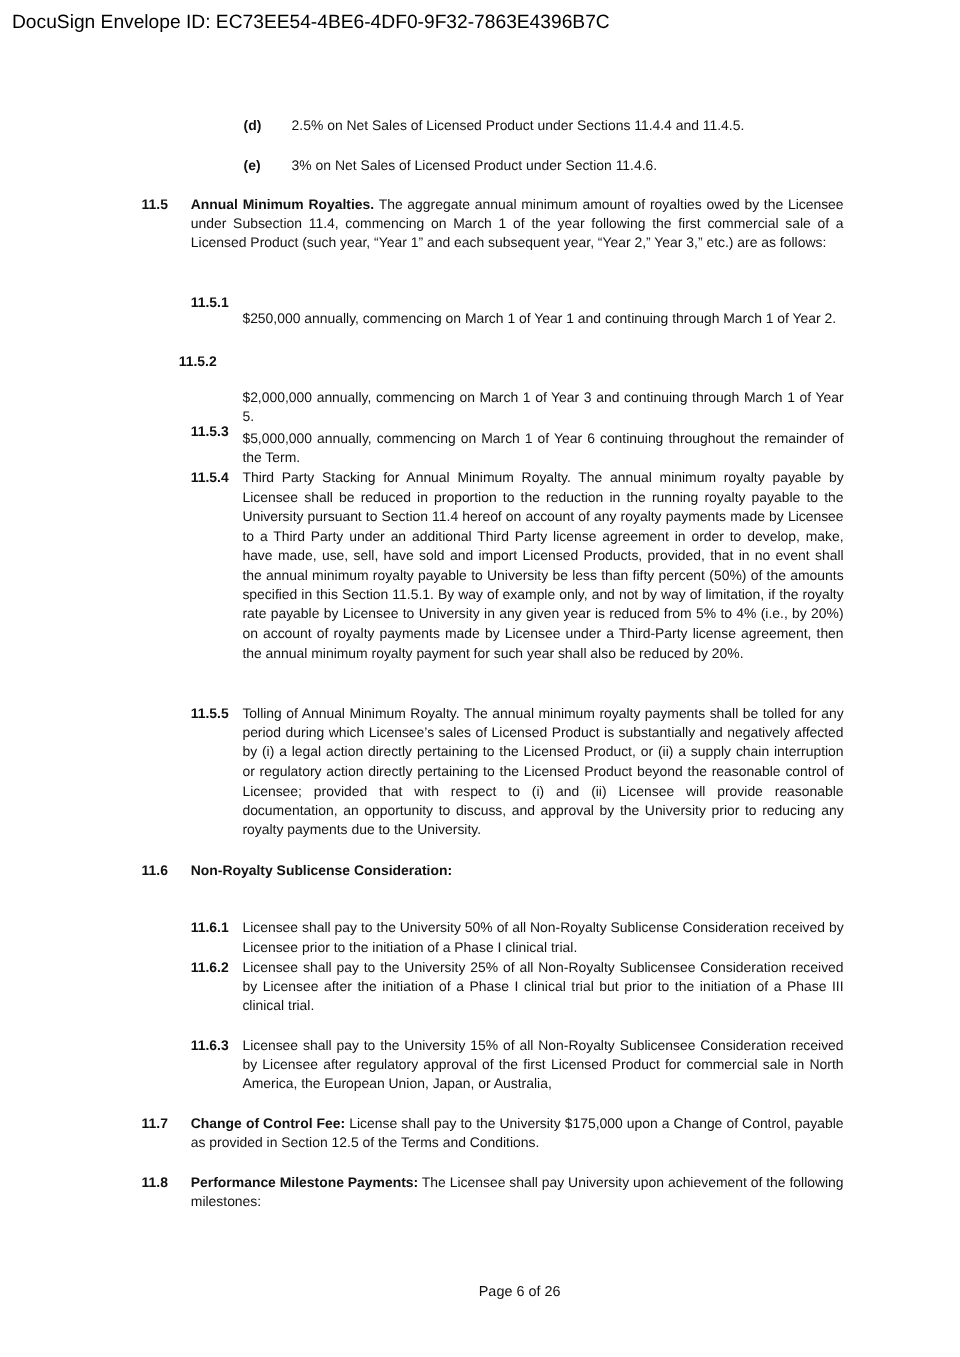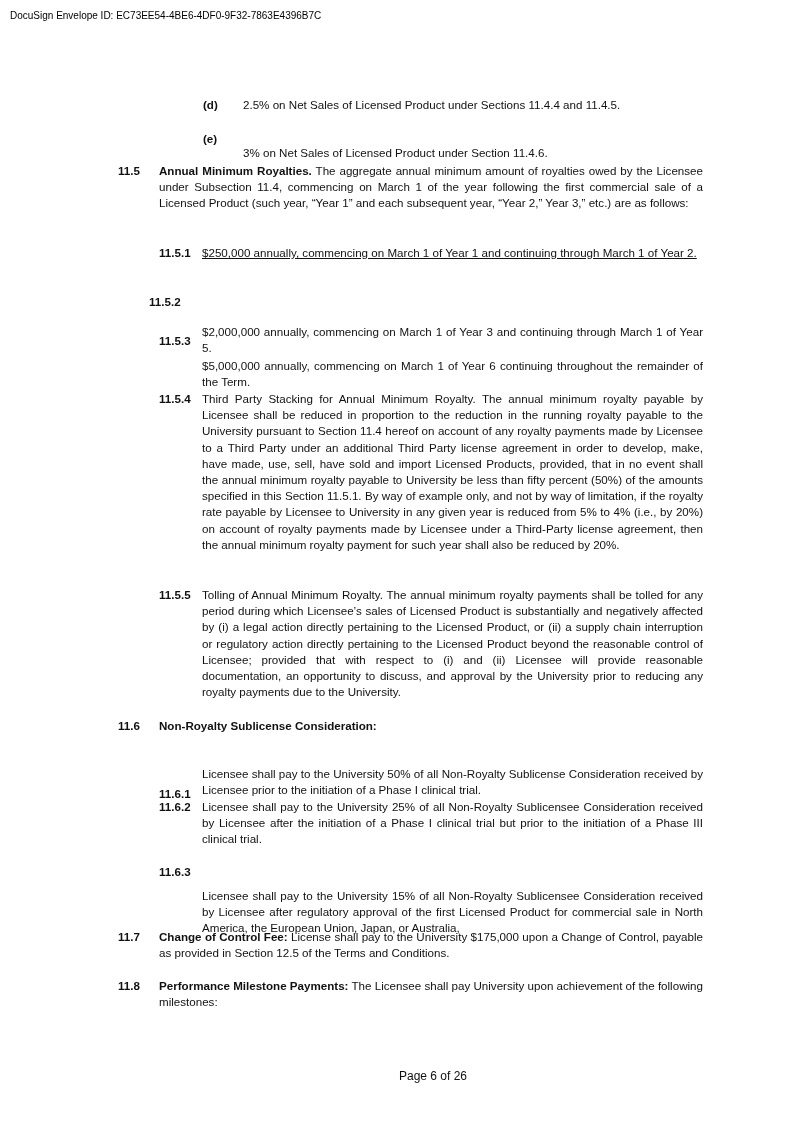--- a/index.html
+++ b/index.html
@@ -1,19 +1,19 @@
 <!DOCTYPE html>
 <html><head>
 <meta charset="utf-8">
 <style>
   html, body { margin: 0; padding: 0; background: #ffffff; }
   body { width: 800px; height: 1131px; position: relative; overflow: hidden; }
   .envelope {
     position: absolute; left: 10px; top: 10px;
-    font-family: "Liberation Sans", sans-serif; font-size: 10px; color: #000;
+    font-family: "Liberation Sans", sans-serif; font-size: 16px; color: #000;
   }
   .doc {
     position: absolute; left: 0; top: 0; width: 800px;
     font-family: "Liberation Sans", sans-serif; font-size: 11.6px; color: #111;
     line-height: 16.2px;
   }
   .block { position: absolute; text-align: justify; }
   .num { position: absolute; font-weight: bold; }
   .b { font-weight: bold; }
   .footer {
@@ -25,51 +25,51 @@
 <body>
 
 <div class="envelope">DocuSign Envelope ID: EC73EE54-4BE6-4DF0-9F32-7863E4396B7C</div>
 
 <div class="doc">
 
   <div class="num" style="left:203px; top:97px;">(d)</div>
   <div class="block" style="left:243px; top:97px; width:460px;">2.5% on Net Sales of Licensed Product under Sections 11.4.4 and 11.4.5.</div>
 
   <div class="num" style="left:203px; top:131px;">(e)</div>
-  <div class="block" style="left:243px; top:131px; width:460px;margin-top:14px;">3% on Net Sales of Licensed Product under Section 11.4.6.</div>
+  <div class="block" style="left:243px; top:131px; width:460px;">3% on Net Sales of Licensed Product under Section 11.4.6.</div>
 
   <div class="num" style="left:118px; top:163px;">11.5</div>
   <div class="block" style="left:159px; top:163px; width:544px;"><span class="b">Annual Minimum Royalties.</span><span> The aggregate annual minimum amount of royalties owed by the Licensee under Subsection 11.4, commencing on March 1 of the year following the first commercial sale of a Licensed Product (such year, “Year 1” and each subsequent year, “Year 2,” Year 3,” etc.) are as follows:</span></div>
 
   <div class="num" style="left:159px; top:245px;">11.5.1</div>
-  <div class="block" style="left:202px; top:245px; width:501px;text-decoration:underline;">$250,000 annually, commencing on March 1 of Year 1 and continuing through March 1 of Year 2.</div>
+  <div class="block" style="left:202px; top:258px; width:501px;">$250,000 annually, commencing on March 1 of Year 1 and continuing through March 1 of Year 2.</div>
 
   <div class="num" style="left:149px; top:294px;">11.5.2</div>
   <div class="block" style="left:202px; top:294px; width:501px;margin-top:30px;">$2,000,000 annually, commencing on March 1 of Year 3 and continuing through March 1 of Year 5.</div>
 
-  <div class="num" style="left:159px; top:333px;">11.5.3</div>
+  <div class="num" style="left:159px; top:352px;">11.5.3</div>
   <div class="block" style="left:202px; top:358px; width:501px;">$5,000,000 annually, commencing on March 1 of Year 6 continuing throughout the remainder of the Term.</div>
 
   <div class="num" style="left:159px; top:391px;">11.5.4</div>
   <div class="block" style="left:202px; top:391px; width:501px;">Third Party Stacking for Annual Minimum Royalty. The annual minimum royalty payable by Licensee shall be reduced in proportion to the reduction in the running royalty payable to the University pursuant to Section 11.4 hereof on account of any royalty payments made by Licensee to a Third Party under an additional Third Party license agreement in order to develop, make, have made, use, sell, have sold and import Licensed Products, provided, that in no event shall the annual minimum royalty payable to University be less than fifty percent (50%) of the amounts specified in this Section 11.5.1. By way of example only, and not by way of limitation, if the royalty rate payable by Licensee to University in any given year is reduced from 5% to 4% (i.e., by 20%) on account of royalty payments made by Licensee under a Third-Party license agreement, then the annual minimum royalty payment for such year shall also be reduced by 20%.</div>
 
   <div class="num" style="left:159px; top:587px;">11.5.5</div>
   <div class="block" style="left:202px; top:587px; width:501px;">Tolling of Annual Minimum Royalty. The annual minimum royalty payments shall be tolled for any period during which Licensee’s sales of Licensed Product is substantially and negatively affected by (i) a legal action directly pertaining to the Licensed Product, or (ii) a supply chain interruption or regulatory action directly pertaining to the Licensed Product beyond the reasonable control of Licensee; provided that with respect to (i) and (ii) Licensee will provide reasonable documentation, an opportunity to discuss, and approval by the University prior to reducing any royalty payments due to the University.</div>
 
   <div class="num" style="left:118px; top:718px;">11.6</div>
   <div class="block b" style="left:159px; top:718px; width:544px;">Non-Royalty Sublicense Consideration:</div>
 
-  <div class="num" style="left:159px; top:766px;margin-top:20px;">11.6.1</div>
+  <div class="num" style="left:159px; top:766px;">11.6.1</div>
   <div class="block" style="left:202px; top:766px; width:501px;">Licensee shall pay to the University 50% of all Non-Royalty Sublicense Consideration received by Licensee prior to the initiation of a Phase I clinical trial.</div>
 
   <div class="num" style="left:159px; top:799px;">11.6.2</div>
   <div class="block" style="left:202px; top:799px; width:501px;">Licensee shall pay to the University 25% of all Non-Royalty Sublicensee Consideration received by Licensee after the initiation of a Phase I clinical trial but prior to the initiation of a Phase III clinical trial.</div>
 
   <div class="num" style="left:159px; top:864px;">11.6.3</div>
-  <div class="block" style="left:202px; top:864px; width:501px;margin-top:24px;">Licensee shall pay to the University 15% of all Non-Royalty Sublicensee Consideration received by Licensee after regulatory approval of the first Licensed Product for commercial sale in North America, the European Union, Japan, or Australia,</div>
+  <div class="block" style="left:202px; top:864px; width:501px;">Licensee shall pay to the University 15% of all Non-Royalty Sublicensee Consideration received by Licensee after regulatory approval of the first Licensed Product for commercial sale in North America, the European Union, Japan, or Australia,</div>
 
   <div class="num" style="left:118px; top:929px;">11.7</div>
   <div class="block" style="left:159px; top:929px; width:544px;"><span class="b">Change of Control Fee:</span><span> License shall pay to the University $175,000 upon a Change of Control, payable as provided in Section 12.5 of the Terms and Conditions.</span></div>
 
   <div class="num" style="left:118px; top:978px;">11.8</div>
   <div class="block" style="left:159px; top:978px; width:544px;"><span class="b">Performance Milestone Payments:</span><span> The Licensee shall pay University upon achievement of the following milestones:</span></div>
 
 </div>
 
 <div class="footer">Page 6 of 26</div>

